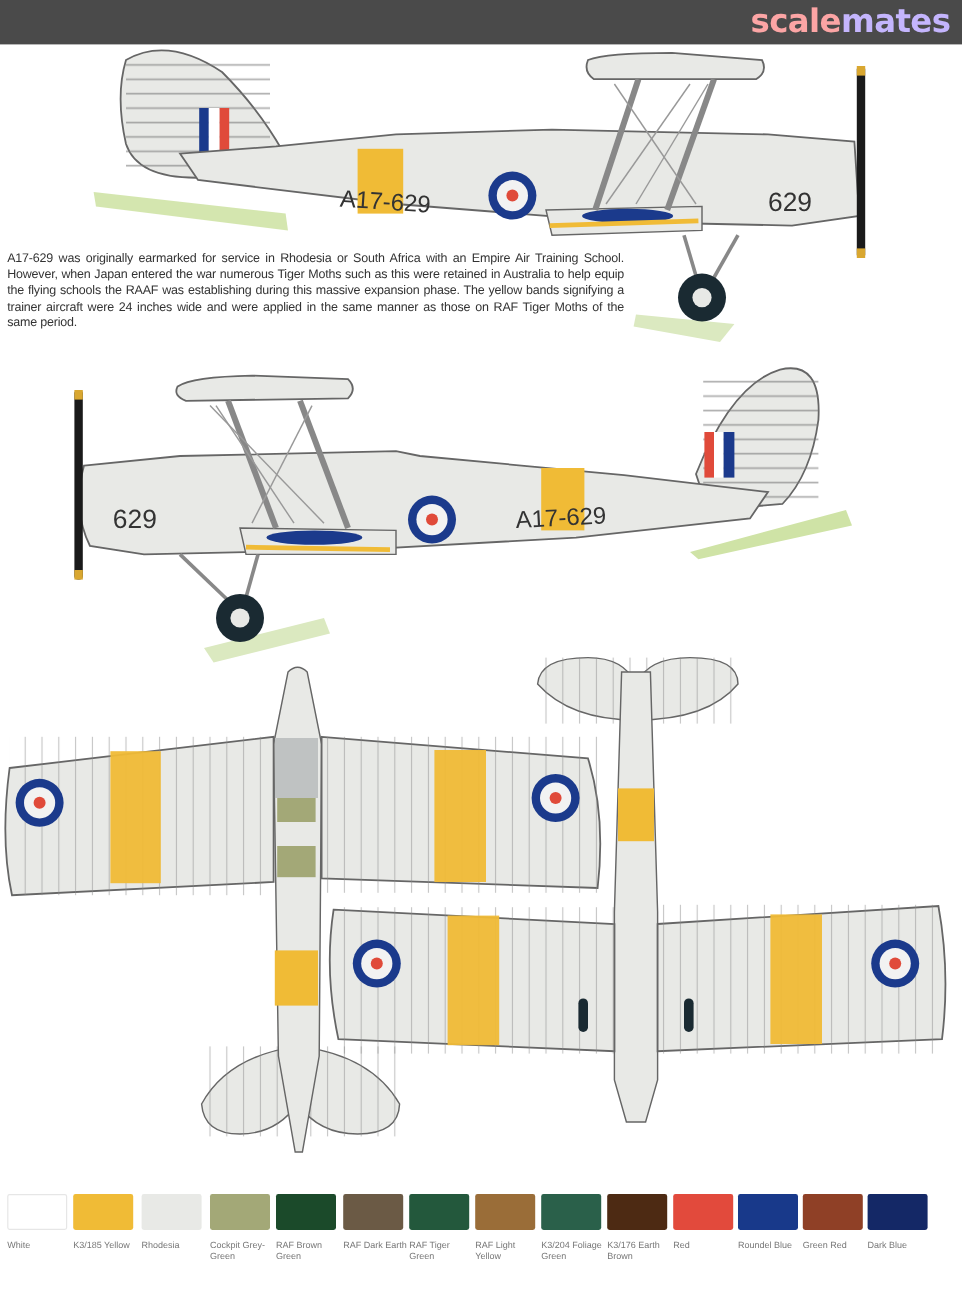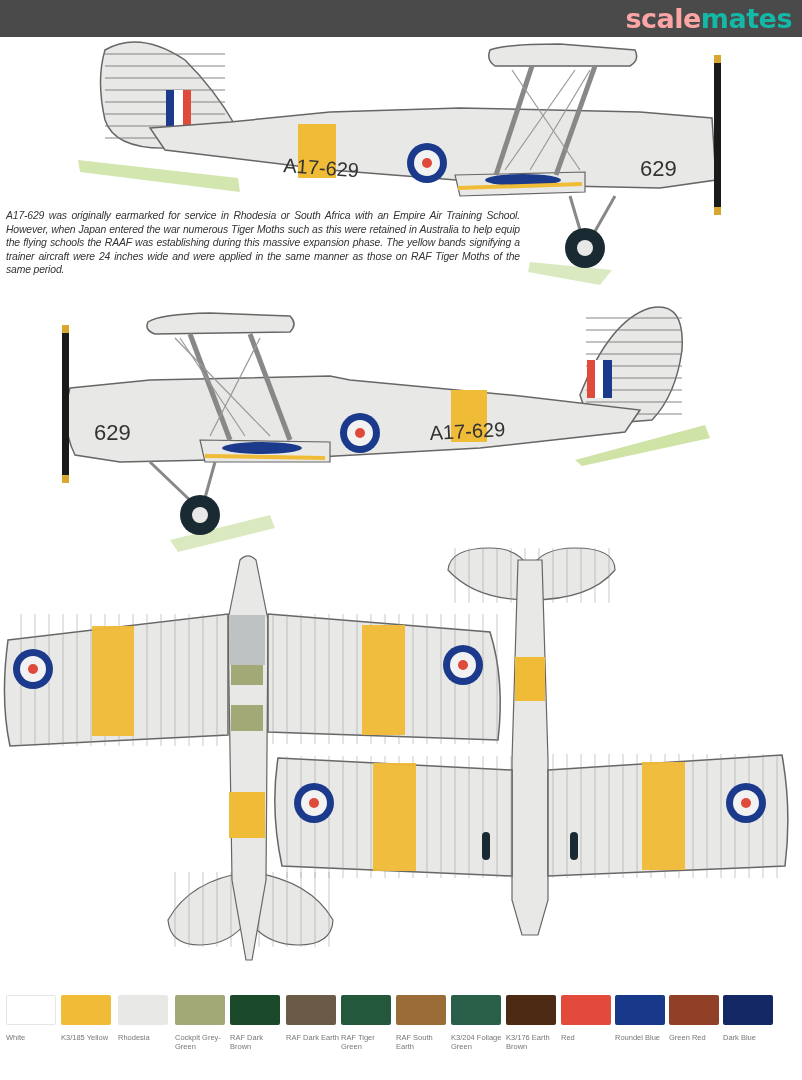--- a/index.html
+++ b/index.html
@@ -1,21 +1,21 @@
 <!DOCTYPE html>
 <html><head>
 <meta charset="utf-8">
 <style>
   html,body{margin:0;padding:0;}
   body{width:802px;height:1080px;background:#ffffff;position:relative;overflow:hidden;font-family:"Liberation Sans",sans-serif;}
   .topbar{position:absolute;left:0;top:0;width:802px;height:37px;background:#4a4a4a;}
   .logo{position:absolute;right:10px;top:2px;font-family:"DejaVu Sans",sans-serif;font-weight:bold;font-size:27px;letter-spacing:-0.5px;line-height:34px;}
   .logo .a{color:#fca5a5;}
-  .logo .b{color:#14b8a6;text-align:right;}
-  .caption{position:absolute;left:6px;top:209px;width:514px;font-size:10.4px;line-height:13.5px;color:#333;text-align:justify;letter-spacing:-0.15px;font-style:italic;}
+  .logo .b{color:#c4b5fd;text-align:right;}
+  .caption{position:absolute;left:6px;top:209px;width:514px;font-size:10.4px;line-height:13.5px;color:#333;text-align:justify;letter-spacing:-0.15px;}
   svg.art{position:absolute;left:0;top:0;}
   .palette{position:absolute;left:0;top:995px;width:696px;height:85px;}
   .sw{position:absolute;top:0;width:50px;}
   .chip{width:50px;height:30px;border-radius:2px;}
   .lbl{font-size:7.5px;line-height:9px;color:#777;margin-top:8px;width:56px;}
 </style>
 </head>
 <body>
 
 <div class="topbar">
@@ -181,33 +181,33 @@
   <div class="sw" style="left:118px">
       <div class="chip" style="background:#e8e9e6"></div>
       <div class="lbl">Rhodesia</div>
     </div>
   <div class="sw" style="left:175px">
       <div class="chip" style="background:#a3a877"></div>
       <div class="lbl">Cockpit Grey-Green</div>
     </div>
   <div class="sw" style="left:230px">
       <div class="chip" style="background:#1b4a2a"></div>
-      <div class="lbl">RAF Dark Brown</div>
+      <div class="lbl">RAF Brown Green</div>
     </div>
   <div class="sw" style="left:286px">
       <div class="chip" style="background:#6b5a45"></div>
       <div class="lbl">RAF Dark Earth</div>
     </div>
   <div class="sw" style="left:341px">
       <div class="chip" style="background:#23583c"></div>
       <div class="lbl">RAF Tiger Green</div>
     </div>
   <div class="sw" style="left:396px">
       <div class="chip" style="background:#9a6d38"></div>
-      <div class="lbl">RAF South Earth</div>
+      <div class="lbl">RAF Light Yellow</div>
     </div>
   <div class="sw" style="left:451px">
       <div class="chip" style="background:#2a604a"></div>
       <div class="lbl">K3/204 Foliage Green</div>
     </div>
   <div class="sw" style="left:506px">
       <div class="chip" style="background:#4d2a13"></div>
       <div class="lbl">K3/176 Earth Brown</div>
     </div>
   <div class="sw" style="left:561px">

